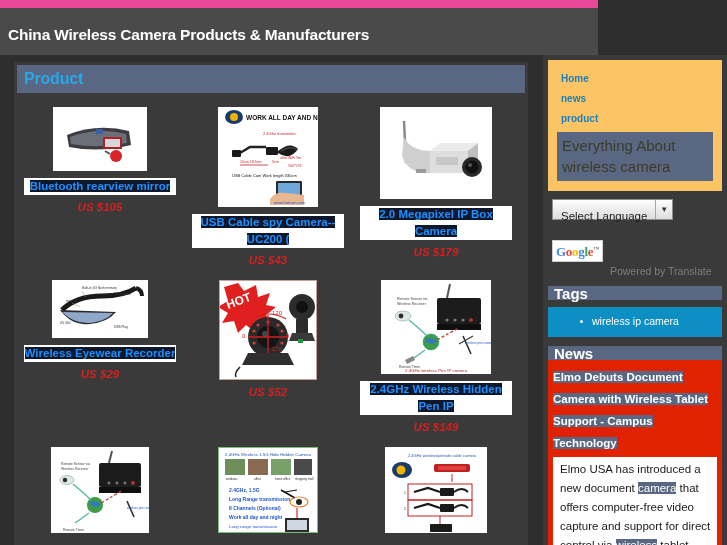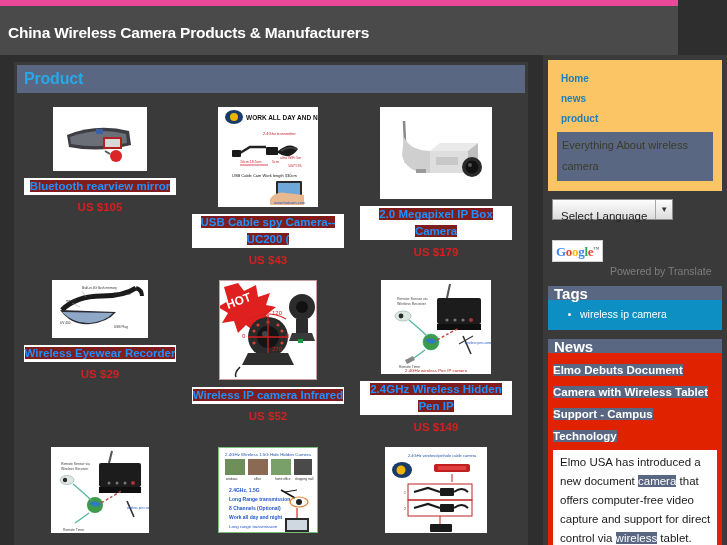--- a/index.html
+++ b/index.html
@@ -14,24 +14,24 @@
   body {
     background: #2e2e2e;
     font-family: "Liberation Sans", sans-serif;
     color: #ffffff;
   }
 
   
   #site-header {
     position: absolute;
     left: 0; top: 0;
-    width: 678px;
+    width: 598px;
     height: 55px;
     background: #4a4a4a;
-    border-top: 6px solid #ec4899;
+    border-top: 8px solid #ec4899;
   }
   #site-title {
     position: absolute;
     left: 8px;
     top: 18px;
     font-size: 15.5px;
     font-weight: bold;
     color: #ffffff;
     letter-spacing: -0.2px;
     white-space: nowrap;
@@ -89,32 +89,33 @@
     background: #ffffff;
     width: 152px;
     margin-top: 7px;
     padding: 0;
     text-align: center;
     line-height: 17px;
     font-size: 11.5px;
     font-weight: bold;
   }
   .product-title-box .hl {
-    background: #7f1d1d;
+    background: #0f172a;
     color: #1e90ff;
     box-decoration-break: clone;
     -webkit-box-decoration-break: clone;
   }
 
   .product-price {
     margin-top: 6px;
     font-size: 11.5px;
     font-weight: bold;
     color: #d32020;
     text-align: center;
+    font-style: italic;
   }
 
   
   #sidebar {
     position: absolute;
     left: 543px;
     top: 55px;
     width: 184px;
     bottom: 0;
     background: #3a3a3a;
@@ -132,21 +133,21 @@
     font-weight: bold;
     color: #1f7fb8;
     padding: 4px 0 5px 4px;
     text-decoration: none;
     cursor: pointer;
   }
   #nav-feature {
     margin-top: 3px;
     background: #5a6782;
     color: #3b3b2a;
-    font-size: 11px;
+    font-size: 15px;
     line-height: 21px;
     padding: 3px 5px 4px 5px;
     cursor: pointer;
   }
 
   
   #translate-widget {
     margin: 8px 0 0 9px;
   }
   #language-select {
@@ -213,23 +214,23 @@
     align-items: center;
   }
   .side-heading-text {
     font-size: 15px;
     font-weight: bold;
     color: #ffffff;
     padding-left: 6px;
   }
 
   #tags-panel {
-    margin: 0 5px;
+    margin: 7px 5px;
     background: #0e8fc4;
-    padding: 6px 0 8px 0;
+    padding: 6px 0 8px 12px;
   }
   #tags-list { list-style: none; }
   .tag-item {
     font-size: 10.5px;
     color: #ffffff;
     padding: 2px 0 2px 32px;
     position: relative;
     cursor: pointer;
   }
   .tag-item::before {
@@ -408,23 +409,20 @@
           <path d="M48 34 l0 38" stroke="#d02020" stroke-width="1.3"></path>
           <path d="M28 56 l40 0" stroke="#d02020" stroke-width="1.3"></path>
           <path d="M30 38 q18 -10 36 0" stroke="#d02020" stroke-width="1.1" fill="none"></path>
           <text x="52" y="34" font-family="Liberation Sans" font-size="6" fill="#d02020">120</text>
           <text x="22" y="57" font-family="Liberation Sans" font-size="6" fill="#d02020">0</text>
           <text x="66" y="57" font-family="Liberation Sans" font-size="6" fill="#d02020">0</text>
           <text x="52" y="70" font-family="Liberation Sans" font-size="6" fill="#d02020">270</text>
           <path d="M20 86 q-6 6 -4 10" stroke="#222" stroke-width="1.6" fill="none"></path>
         </svg>
       </div>
-      <div class="product-title-box">
-        <span class="hl">Wireless IP camera Infrared</span>
-      </div>
       <div class="product-price">US $52</div>
     </div>
 
     <div class="product-thumb-wrap product-cell">
       <div class="product-thumb" style="width:110px;height:94px;">
         <svg width="110" height="94" viewBox="0 0 110 94">
           <rect width="110" height="94" fill="#fff"></rect>
           <path d="M66 18 l3 -14" stroke="#555" stroke-width="2" fill="none"></path>
           <rect x="56" y="18" width="44" height="26" rx="2" fill="#1c1c1c"></rect>
           <rect x="56" y="44" width="44" height="6" fill="#0f0f0f"></rect>

